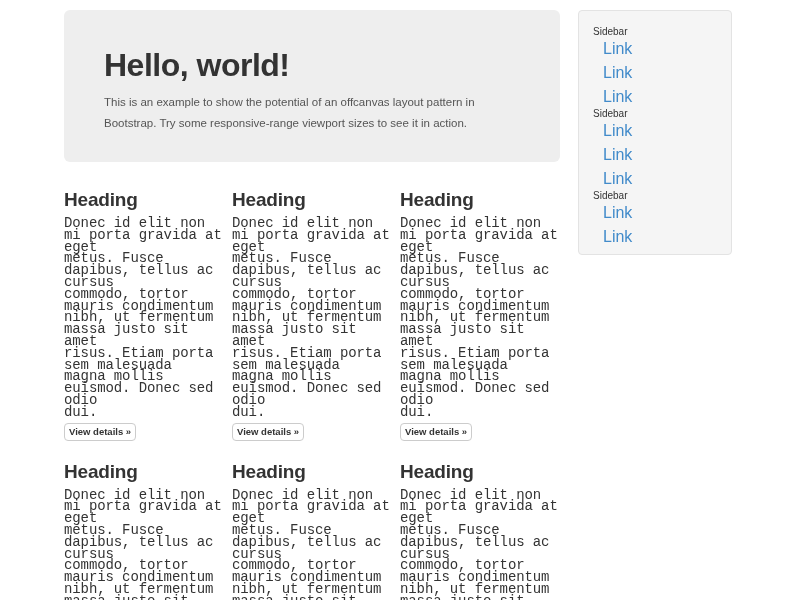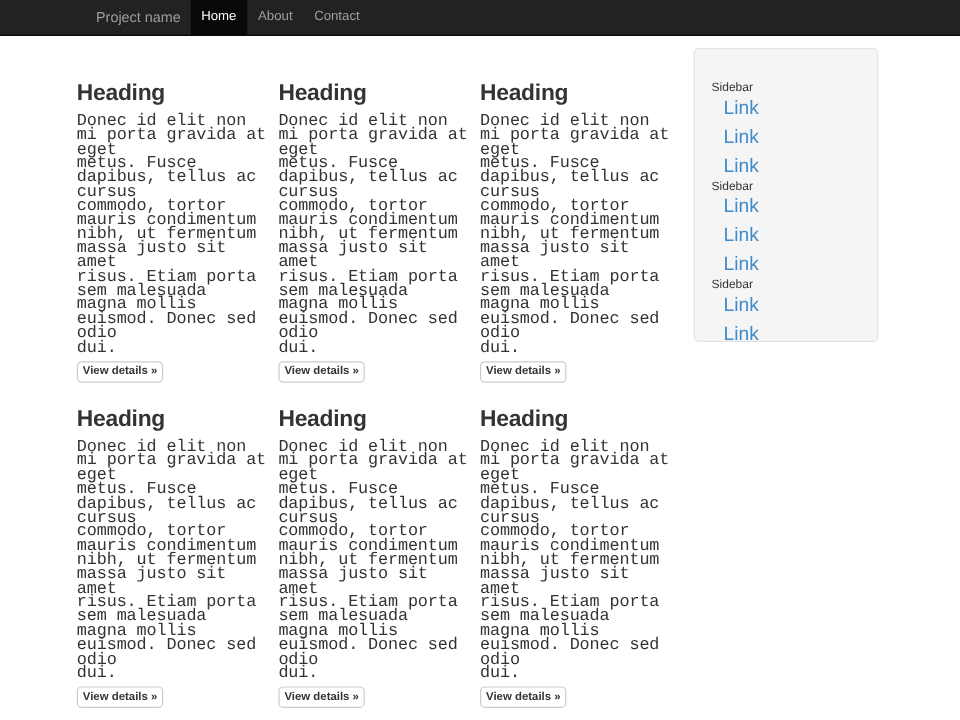--- a/index.html
+++ b/index.html
@@ -71,21 +71,21 @@
     font-size: 9.5px; line-height: 12px; font-weight: 700;
     color: #333; background: #fff;
     border: 1px solid #ccc; border-radius: 4px;
     text-decoration: none; cursor: pointer;
   }
 
   
   .sidebar {
     flex: 0 0 154px; width: 154px; height: 245px;
     background: #f5f5f5; border: 1px solid #e3e3e3;
-    border-radius: 4px; padding-top: 28px;
+    border-radius: 4px; padding-top: 16px;
   }
   .sb-title {
     margin: 0 14px; font-size: 10px; line-height: 10px; color: #333;
   }
   .sb-link {
     display: block; padding: 7px 14px 7px 24px;
     font-size: 16px; line-height: 10px;
     color: #428bca; text-decoration: none;
   }
 
@@ -95,42 +95,31 @@
     border-top: 1px solid #e7e7e7;
     padding: 8px 16px 0;
   }
   .footer p { margin: 12px; font-size: 10px; color: #777; font-weight: bold; }
 </style>
 </head>
 <body>
 
 <div class="page">
 
-  <div class="navbar">
-    <div class="navbar-inner">
-      <a href="#" class="brand">Project name</a>
-      <ul class="nav">
-        <li>
-          <a href="#" class="nav-link active">Home</a>
-        </li>
-        <li>
-          <a href="#" class="nav-link">About</a>
-        </li>
-        <li>
-          <a href="#" class="nav-link">Contact</a>
-        </li>
-      </ul>
-    </div>
-  </div>
 
   <div class="container">
     <div class="row-top">
 
       <div class="main-col">
 
+        <div class="jumbotron">
+          <h1>Hello, world!</h1>
+          <p>This is an example to show the potential of an offcanvas layout pattern in
+Bootstrap. Try some responsive-range viewport sizes to see it in action.</p>
+        </div>
 
         <div class="cards-row">
           <div class="card">
             <h2>Heading</h2>
             <p>Donec id elit non mi porta gravida at eget
 metus. Fusce dapibus, tellus ac cursus
 commodo, tortor mauris condimentum
 nibh, ut fermentum massa justo sit amet
 risus. Etiam porta sem malesuada
 magna mollis euismod. Donec sed odio

